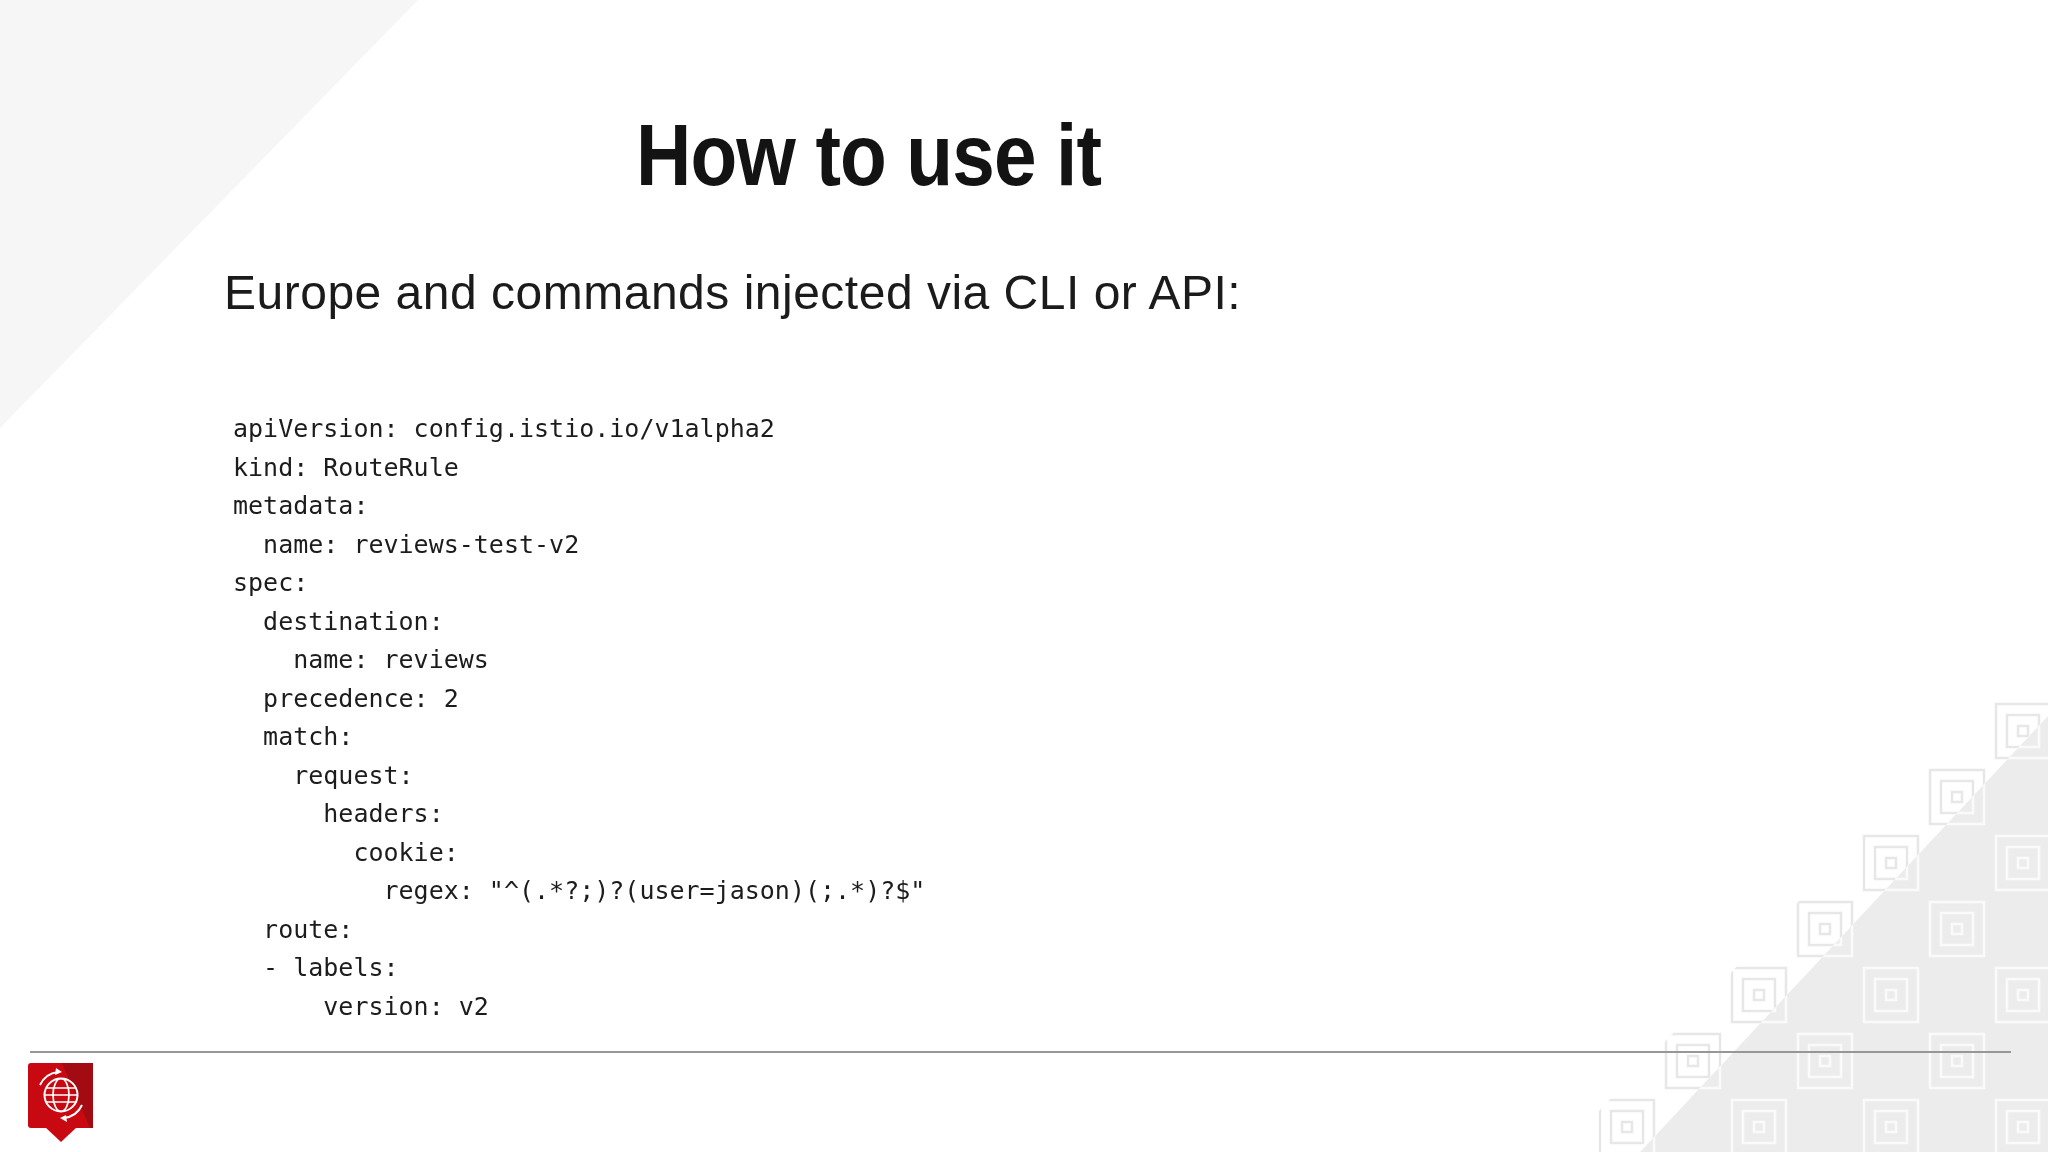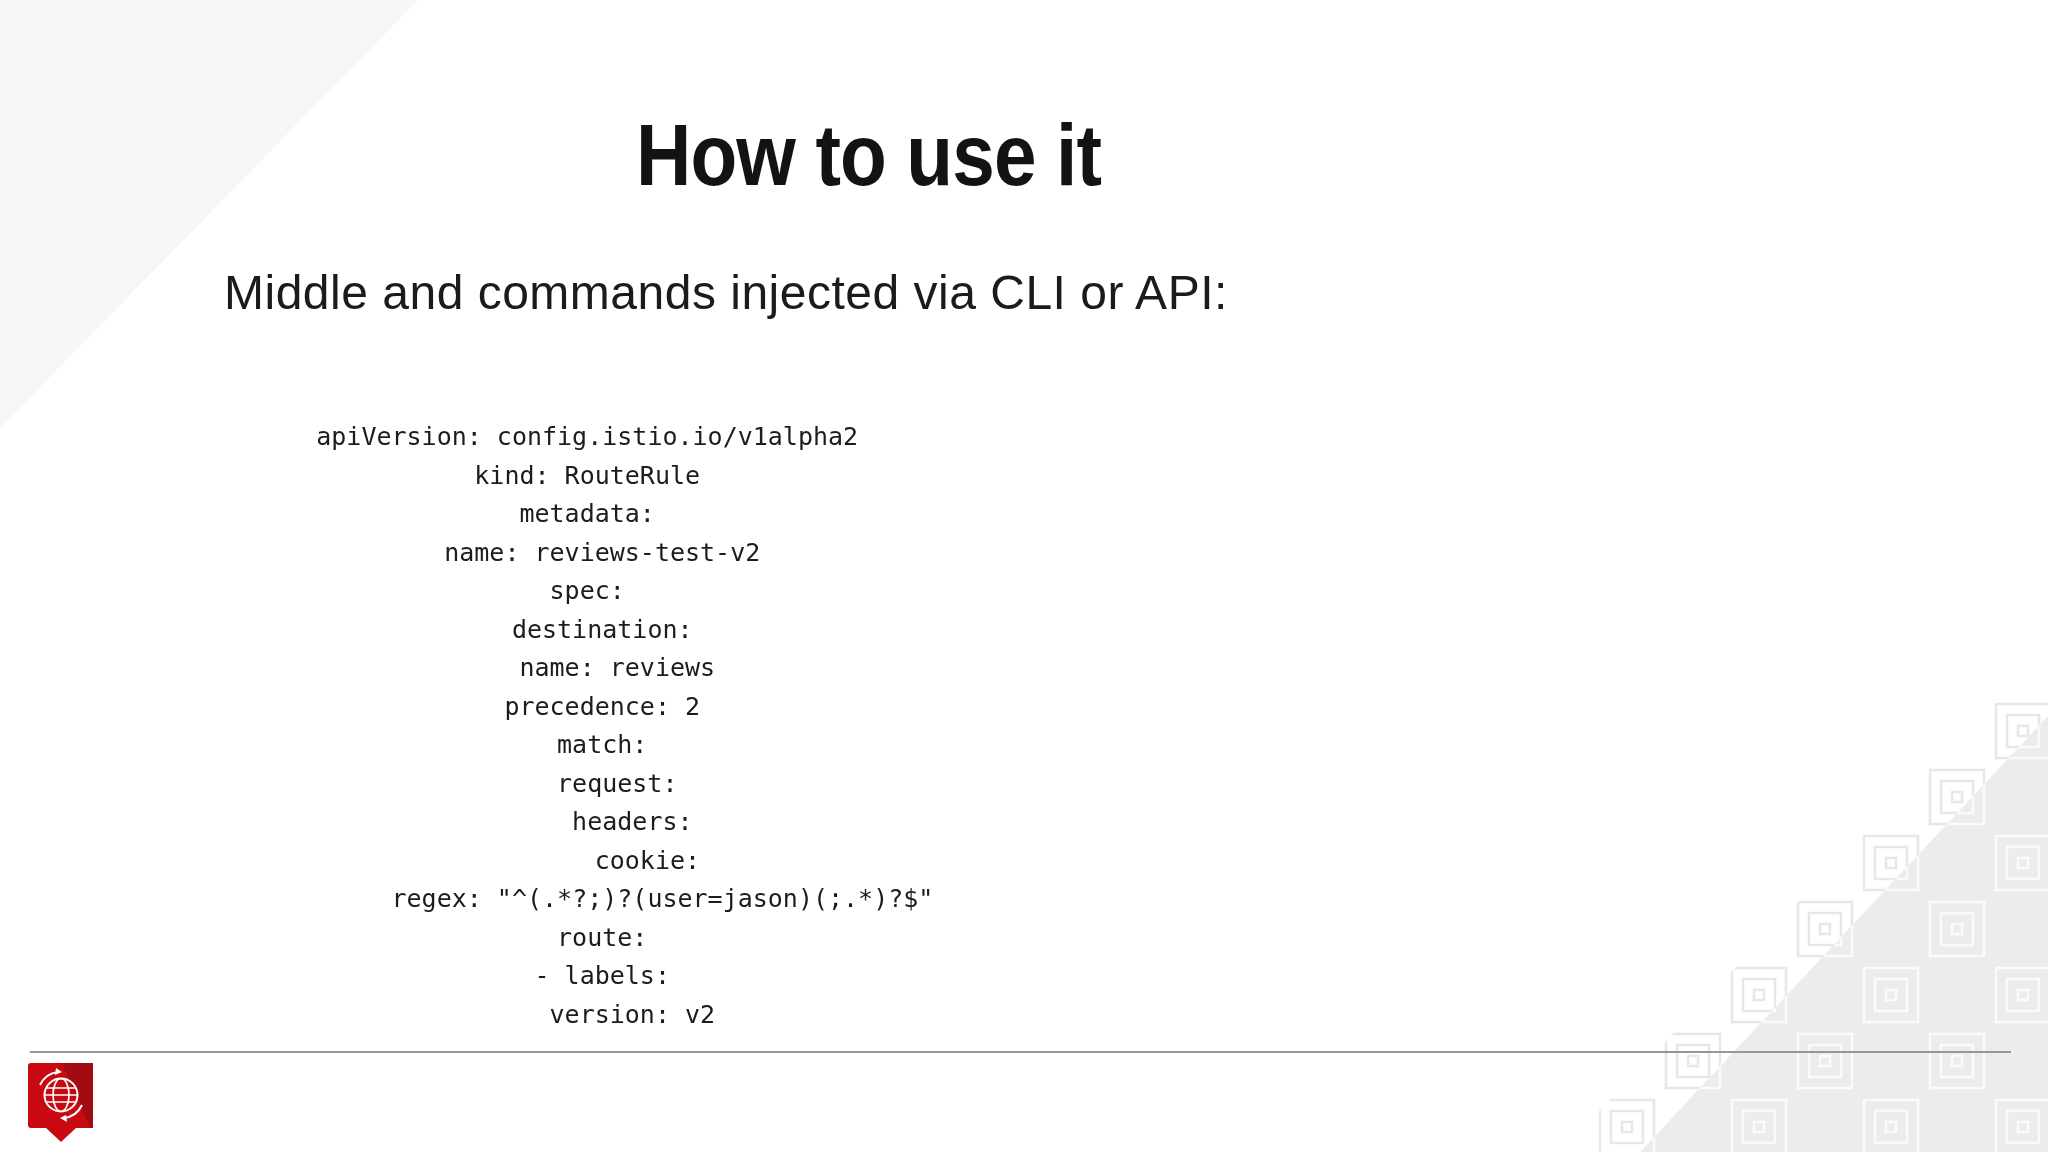--- a/index.html
+++ b/index.html
@@ -1,34 +1,34 @@
 <!DOCTYPE html>
 <html><head>
 <meta charset="utf-8">
 <style>
   html,body{margin:0;padding:0;background:#fff;}
   body{width:2048px;height:1152px;overflow:hidden;position:relative;
        font-family:"Liberation Sans",sans-serif;color:#1a1a1a;}
-  .slide{position:absolute;inset:0;background:#ffffff;text-align:center;}
+  .slide{position:absolute;inset:0;background:#ffffff;}
 
   
   .corner-tl{position:absolute;left:0;top:0;width:418px;height:428px;
     background:var(--topleft-gray,#f6f6f6);
     clip-path:polygon(0 0,100% 0,0 100%);}
   .corner-br{position:absolute;right:0;bottom:0;width:520px;height:520px;}
 
   
   .title{position:absolute;left:636px;top:50px;font-size:88px;line-height:92px;
     font-weight:700;color:#131313;letter-spacing:-1px;white-space:nowrap;
     transform:scaleX(.87);transform-origin:left top;}
   .subtitle{position:absolute;left:224px;top:264px;font-size:48px;line-height:58px;
     font-weight:400;color:#1b1b1b;letter-spacing:.5px;white-space:nowrap;}
 
   
-  .code{position:absolute;left:225px;top:402px;margin:16px;
+  .code{position:absolute;left:225px;top:402px;margin:8px;
     font-family:"DejaVu Sans Mono","Liberation Mono",monospace;
     font-size:25px;line-height:38.5px;color:#1c1c1c;white-space:pre;}
 
   
   .footer-rule{position:absolute;left:30px;top:1051px;width:1981px;height:2px;
     background:var(--footer-rule,#979797);}
   .event-logo{position:absolute;left:28px;top:1063px;width:400px;height:85px;}
   .event-badge{position:absolute;left:0;top:0;width:66px;height:80px;}
   .event-text{position:absolute;left:75px;top:1px;}
   .event-brand{font-size:18px;font-weight:700;letter-spacing:2.5px;color:#161616;
@@ -75,21 +75,21 @@
           <rect x="94" y="94" width="10" height="10"></rect>
         </g>
       </pattern>
     </defs>
     <polygon points="32,520 520,8 520,84 112,520" fill="url(#mazeLight)"></polygon>
     <polygon points="112,520 520,84 520,520" fill="var(--corner-gray,#ececec)"></polygon>
     <polygon points="112,520 520,84 520,520" fill="url(#mazeWhite)"></polygon>
   </svg>
 
   <h1 class="title">How to use it</h1>
-  <div class="subtitle">Middle and commands injected via CLI or API:</div>
+  <div class="subtitle">Europe and commands injected via CLI or API:</div>
 
   <pre class="code">apiVersion: config.istio.io/v1alpha2
 kind: RouteRule
 metadata:
   name: reviews-test-v2
 spec:
   destination:
     name: reviews
   precedence: 2
   match:

